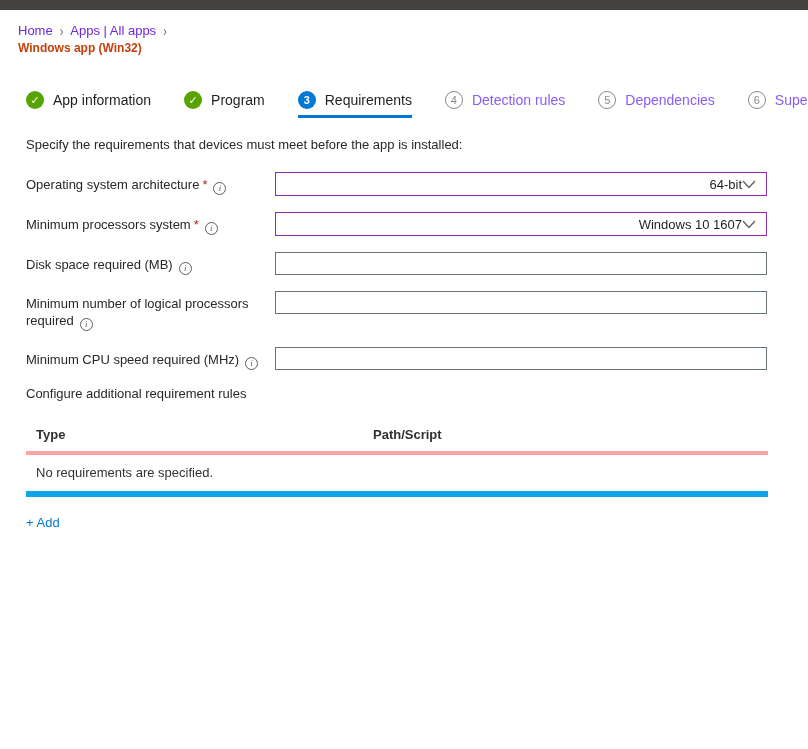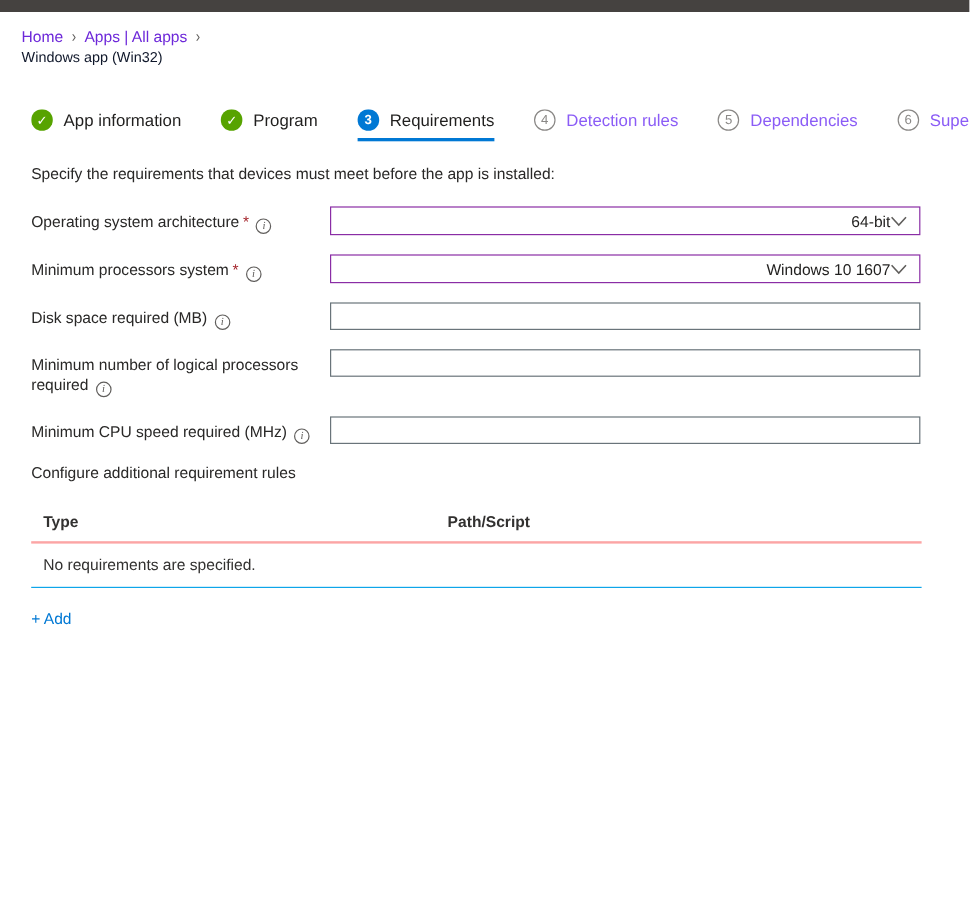--- a/index.html
+++ b/index.html
@@ -13,21 +13,21 @@
 
   
   .breadcrumb{margin-top:13px;font-size:13px;display:flex;align-items:center;gap:7px;}
   .crumb{color:#6d28d9;text-decoration:none;cursor:pointer;}
   .crumb-sep{color:#605e5c;font-size:11px;transform:scaleY(1.3);display:inline-block;}
 
   
   .title-row{display:flex;align-items:center;margin-top:11px;}
   .page-title{font-size:25px;font-weight:700;color:#201f1e;margin:0;line-height:28px;letter-spacing:0;}
   .more-btn{margin-left:36px;color:#8a8886;font-size:13px;letter-spacing:2px;cursor:pointer;line-height:10px;}
-  .subtitle{font-size:12px;color:#0f172a;margin-top:3px;}
+  .subtitle{font-size:12px;color:#c2410c;margin-top:3px;font-weight:bold;}
 
   
   .steps{display:flex;gap:33px;margin:36px 0 0 8px;white-space:nowrap;overflow:hidden;width:782px;}
   .step{display:flex;align-items:center;gap:9px;padding-bottom:6px;border-bottom:3px solid transparent;cursor:pointer;}
   .step.active{border-bottom-color:#0078d4;}
   .step-icon{width:18px;height:18px;border-radius:50%;display:flex;align-items:center;justify-content:center;
     font-size:11px;flex:0 0 18px;box-sizing:border-box;}
   .step.completed .step-icon{background:#57a300;color:#fff;font-weight:700;font-size:11px;}
   .step.active .step-icon{background:#0078d4;color:#fff;font-weight:600;font-size:11px;}
   .step.upcoming .step-icon{background:#fff;border:1px solid #8a8886;color:#8a8886;font-size:11px;}
@@ -49,25 +49,25 @@
     justify-content:flex-end;padding:0 10px 0 9px;box-sizing:border-box;cursor:pointer;}
   .dropdown-value{font-size:13px;color:#201f1e;}
   .text-input{width:100%;height:23px;border:1px solid #69747a;background:#fff;box-sizing:border-box;
     font-size:13px;padding:0 8px;font-family:inherit;color:#201f1e;border-radius:0;}
   .tall-row .control{align-self:flex-start;}
 
   .section-label{font-size:13px;color:#292827;margin-top:15px;}
 
   
   .rules-table{width:742px;margin-top:26px;}
-  .thead{display:flex;padding-bottom:9px;border-bottom:2px solid #fca5a5;}
+  .thead{display:flex;padding-bottom:9px;border-bottom:4px solid #fca5a5;}
   .th{font-size:13px;font-weight:700;color:#323130;}
   .th-type{width:347px;padding-left:10px;box-sizing:border-box;}
   .th-path{flex:1;}
-  .empty-row{font-size:13px;color:#323130;padding:10px 0 11px 10px;border-bottom:1px solid #0ea5e9;}
+  .empty-row{font-size:13px;color:#323130;padding:10px 0 11px 10px;border-bottom:6px solid #0ea5e9;}
   .add-link{display:inline-block;margin-top:18px;color:#0078d4;font-size:13px;cursor:pointer;text-decoration:none;}
 </style>
 </head>
 <body>
 
 <div class="topbar"></div>
 
 <div class="page">
 
   <nav class="breadcrumb">

